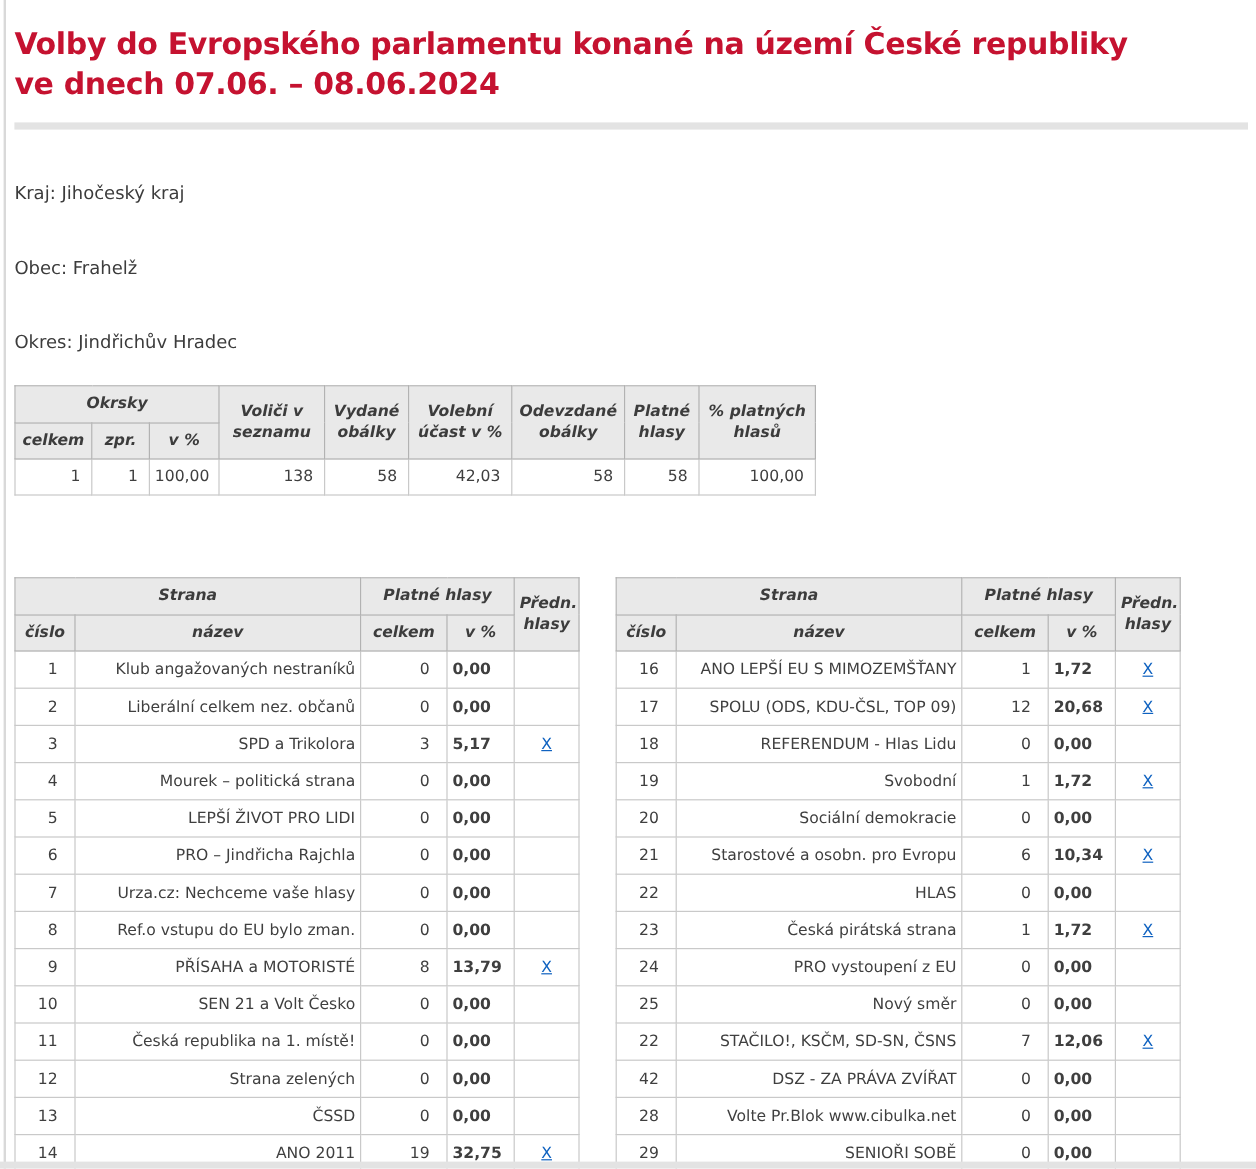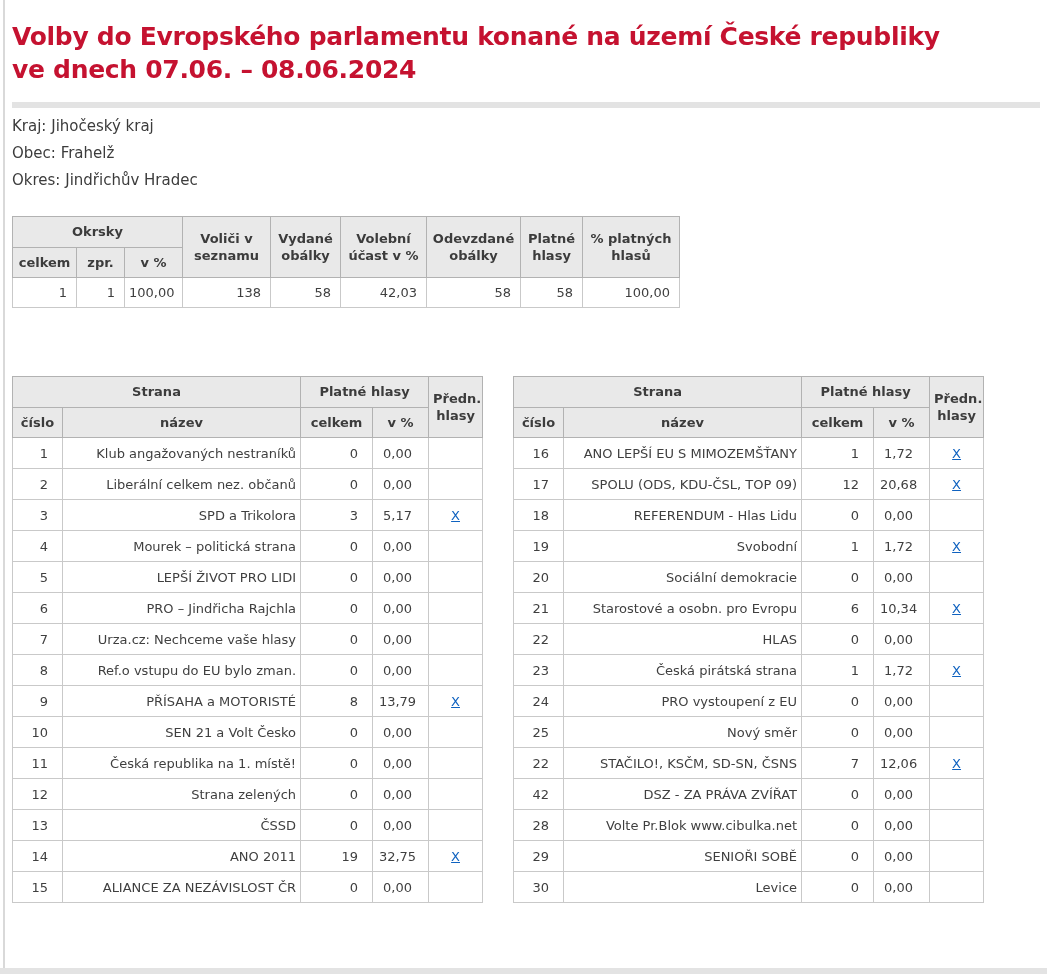--- a/index.html
+++ b/index.html
@@ -21,53 +21,54 @@
     font-size: 25px;
     font-weight: 700;
     letter-spacing: -0.3px;
     line-height: 1.32;
     margin: 4px 0 0 0;
     max-width: 965px;
   }
   .divider { height: 6px; background: #e3e3e3; margin-top: 16px; }
 
   h2.section-title { font-size: 20px; font-weight: 400; color: #3a3a3a; margin: 27px 0 0 0; }
-  .loc-line { font-size: 15px; margin-top: 9px; }
+  .loc-line { font-size: 15px; margin-top: 44px; }
 
   table { border-collapse: collapse; table-layout: fixed; }
   table.res { border: 1px solid #9f9f9f; }
   th {
     background: #e9e9e9;
     border: 1px solid #b2b2b2;
     font-size: 13px;
     font-weight: 700;
     color: #3c3c3c;
     padding: 6px 4px;
     text-align: center;
     vertical-align: middle;
     line-height: 1.35;
+    font-style: italic;
   }
   td {
     border: 1px solid #c9c9c9;
     font-size: 13px;
     color: #3f3f3f;
     padding: 0 4px;
     background: #fff;
   }
   
   .summary-table { width: 667px; margin-top: 27px; }
   .summary-table td { height: 30px; text-align: right; padding-right: 9px; }
   
   .tables-row { display: flex; gap: 30px; margin-top: 21px; }
   .party-table { width: 470px; margin-top: 47px; }
   .party-table td { height: 31px; }
   td.c-num  { text-align: right; padding-right: 14px; }
   td.c-name { text-align: right;  padding-left: 12px; }
   td.c-votes{ text-align: right; padding-right: 14px; }
-  td.c-pct  { text-align: center; padding-right: 10px; }
+  td.c-pct  { text-align: left; padding-right: 10px; font-weight: bold; }
   td.c-pref { text-align: center; }
   a.xlink { color: #0f62c0; text-decoration: underline; font-size: 13px; }
 </style>
 </head>
 <body>
 
 <div class="left-line"></div>
 
 <div class="content">
 

